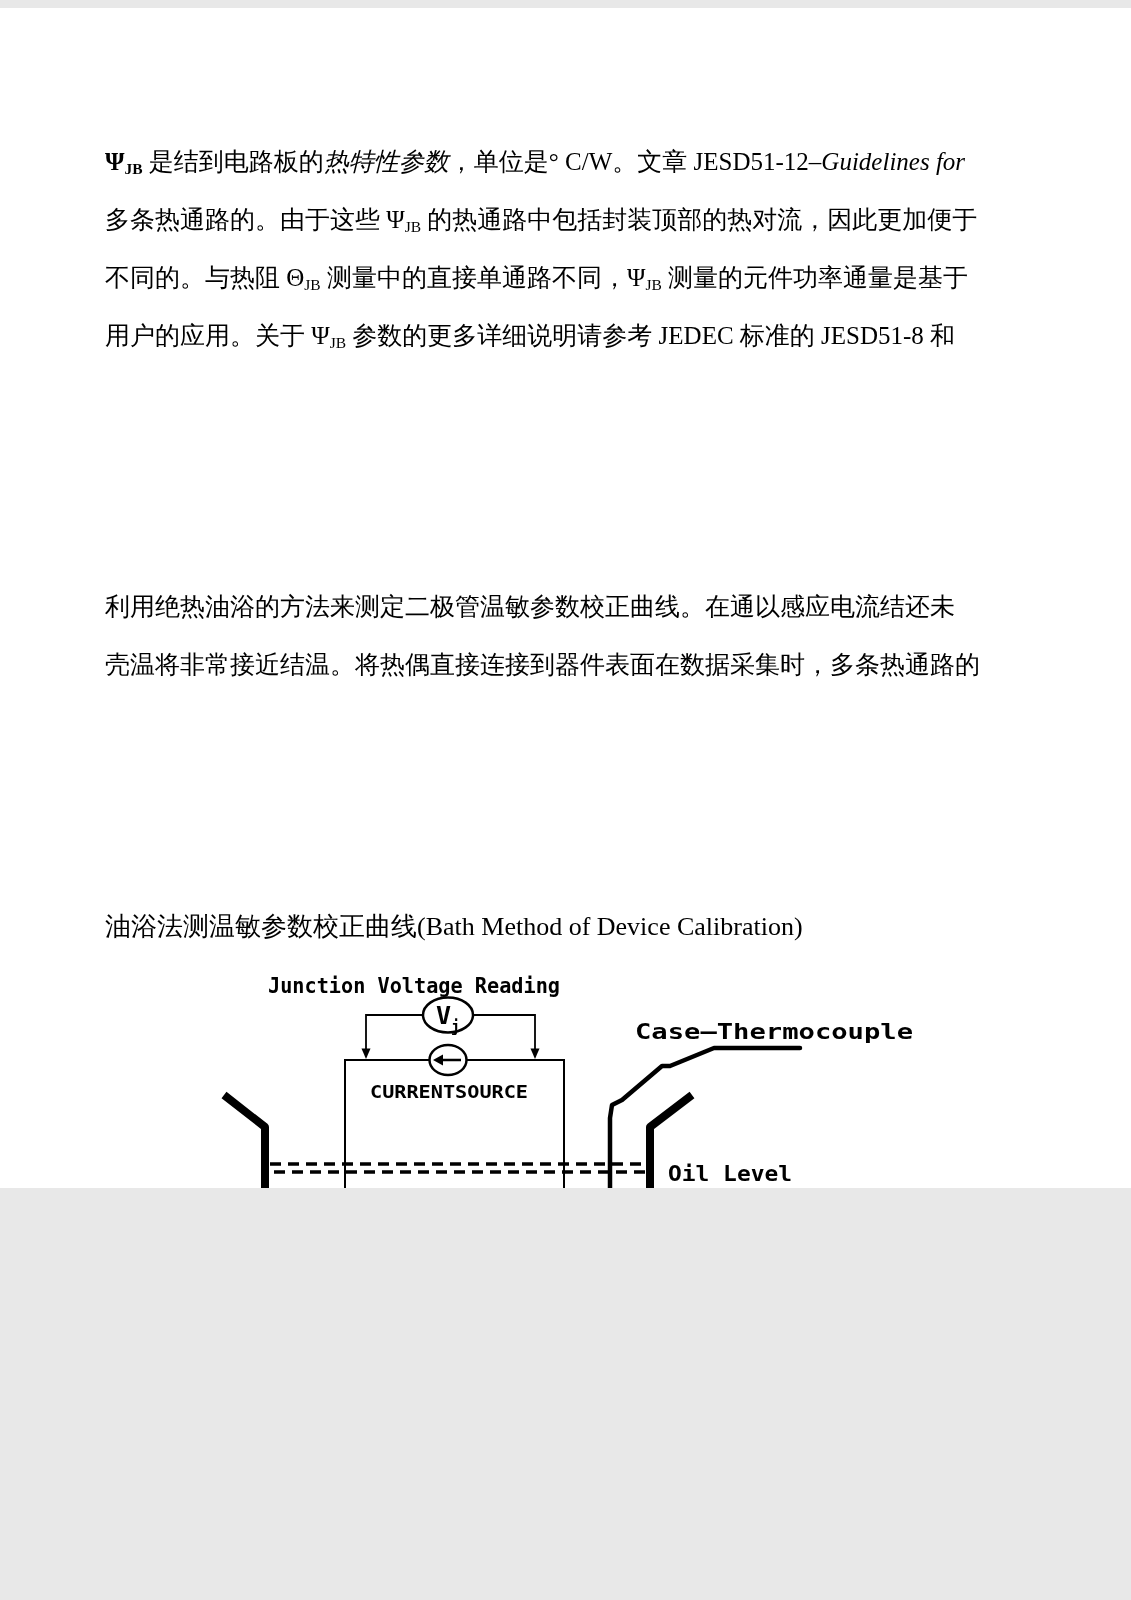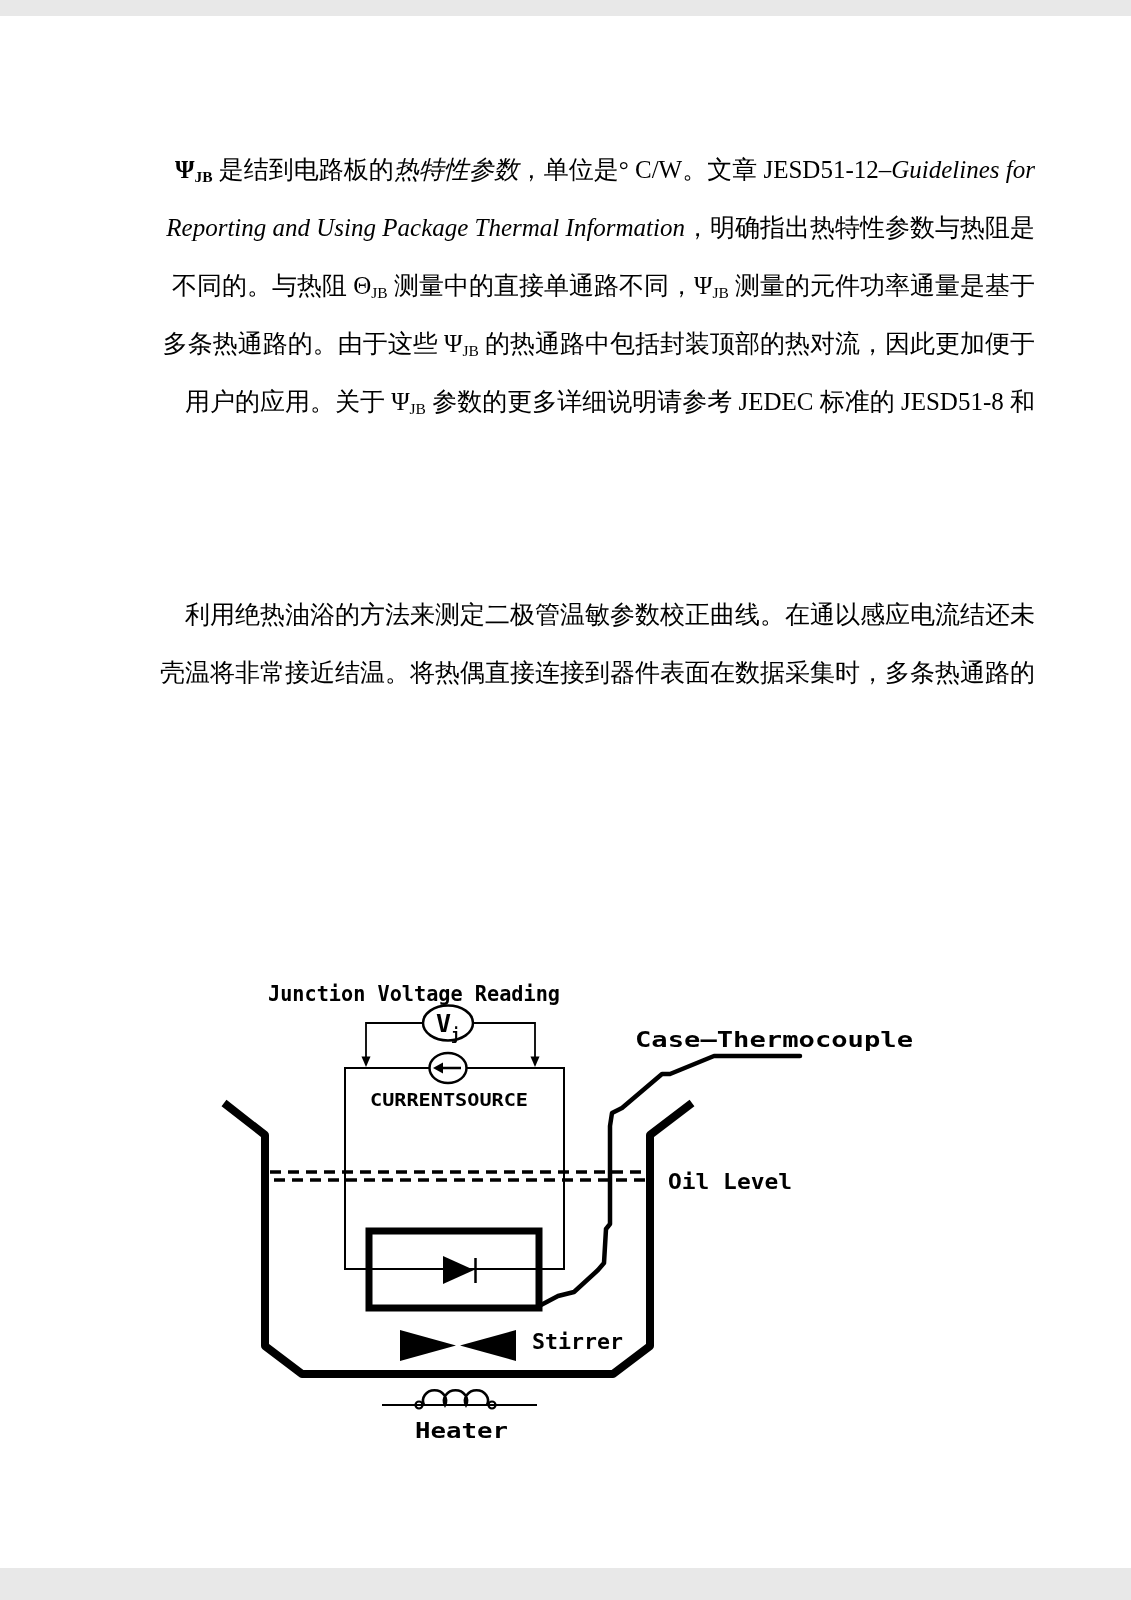--- a/index.html
+++ b/index.html
@@ -1,24 +1,23 @@
 <!DOCTYPE html>
 <html><head>
 <meta charset="utf-8">
 <style>
   html,body{margin:0;padding:0;background:#e8e8e8;}
   .page{
     position:relative;
-    width:1131px;height:1552px;
+    width:1131px;height:1180px;
     background:#ffffff;
-    margin:16px auto;
+    margin:8px auto;
     overflow:hidden;
     font-family:"Liberation Serif","DejaVu Serif",serif;
     color:#000;
-    text-align:right;
   }
   .para{
     position:absolute;
     left:105px;
     width:930px;
     font-size:25px;
     line-height:58px;
   }
   .para .line{
     white-space:nowrap;
@@ -48,31 +47,31 @@
   svg .meter{stroke:#000;stroke-width:2.5;fill:#fff;}
   svg .solid{fill:#000;stroke:none;}
 </style>
 </head>
 <body>
 
 <div class="page">
 
   <div class="para" style="top:125px">
       <div class="line"><span class="st-b">Ψ</span><span class="st-b st-sub">JB</span><span> 是结到电路板的</span><span class="st-i">热特性参数</span><span>，单位是° C/W。文章 JESD51-12–</span><span class="st-i">Guidelines for</span></div>
-      <div class="line"><span class="st-i">Reporting and Using Package Thermal Information</span><span>，明确指出热特性参数与热阻是</span></div>
+      <div class="line"><span>多条热通路的。由于这些 Ψ</span><span class="st-sub">JB</span><span> 的热通路中包括封装顶部的热对流，因此更加便于</span></div>
       <div class="line"><span>不同的。与热阻 Θ</span><span class="st-sub">JB</span><span> 测量中的直接单通路不同，Ψ</span><span class="st-sub">JB</span><span> 测量的元件功率通量是基于</span></div>
-      <div class="line"><span>多条热通路的。由于这些 Ψ</span><span class="st-sub">JB</span><span> 的热通路中包括封装顶部的热对流，因此更加便于</span></div>
       <div class="line"><span>用户的应用。关于 Ψ</span><span class="st-sub">JB</span><span> 参数的更多详细说明请参考 JEDEC 标准的 JESD51-8 和</span></div>
     </div>
 
   <div class="para" style="top:570px">
       <div class="line"><span>利用绝热油浴的方法来测定二极管温敏参数校正曲线。在通以感应电流结还未</span></div>
       <div class="line"><span>壳温将非常接近结温。将热偶直接连接到器件表面在数据采集时，多条热通路的</span></div>
     </div>
 
+  <div class="heading" style="top:898px">油浴法测温敏参数校正曲线(Bath Method of Device Calibration)</div>
 
   <svg class="diagram" width="724" height="500" viewBox="200 935 724 500" xmlns="http://www.w3.org/2000/svg">
 
     <text class="lbl" x="268" y="985" font-size="21" textLength="292" lengthAdjust="spacingAndGlyphs">Junction Voltage Reading</text>
 
     <g>
       <polyline class="thin" points="423,1007 366,1007 366,1048"></polyline>
       <polyline class="thin" points="473,1007 535,1007 535,1048"></polyline>
       <polygon class="solid" points="366,1051 361.5,1040.5 370.5,1040.5"></polygon>
       <polygon class="solid" points="535,1051 530.5,1040.5 539.5,1040.5"></polygon>

